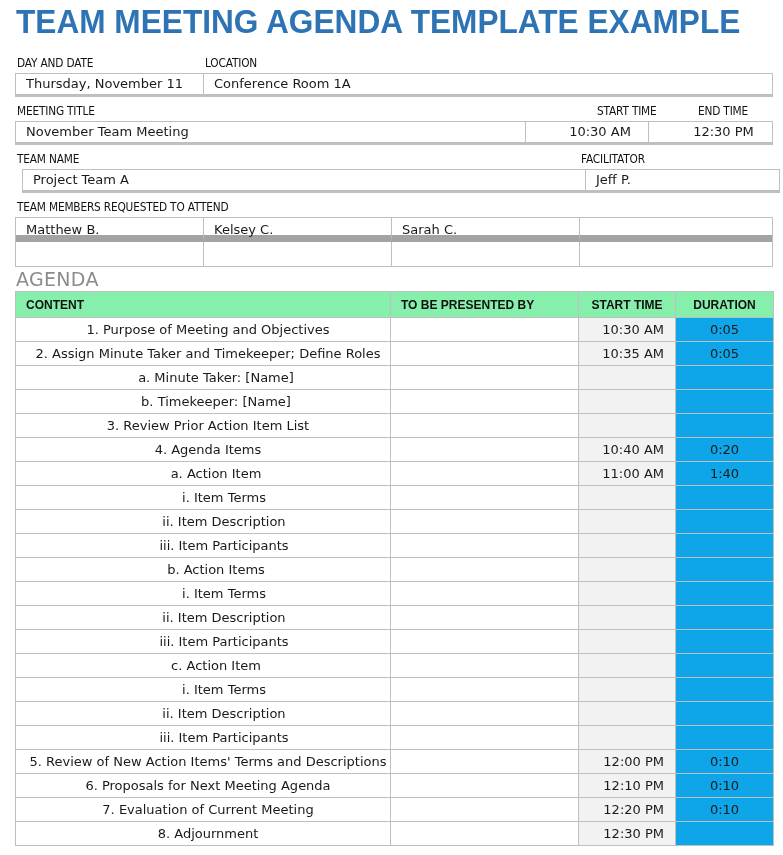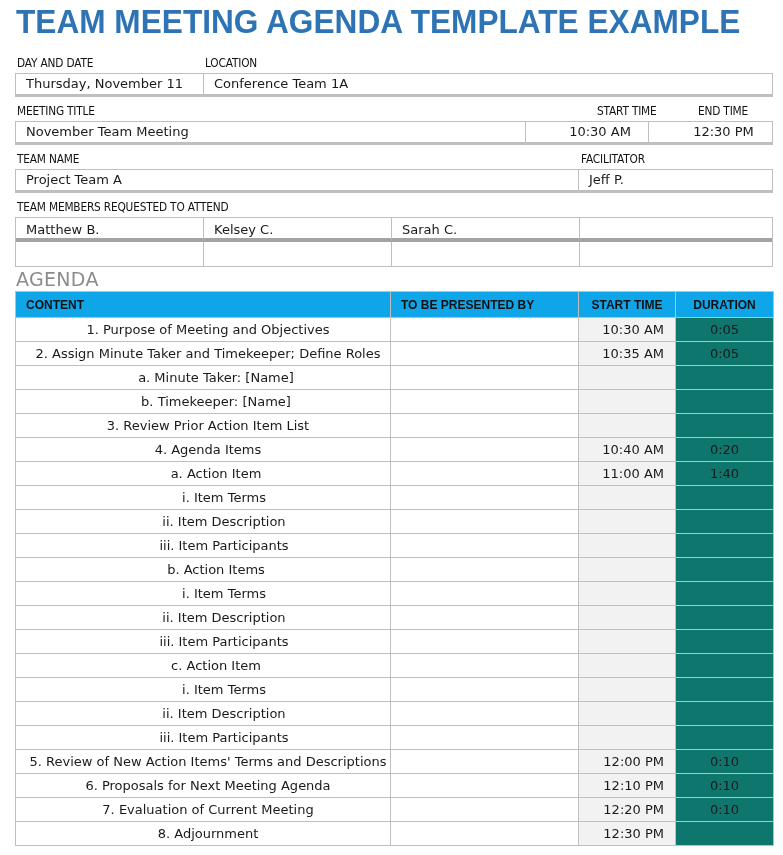--- a/index.html
+++ b/index.html
@@ -27,73 +27,73 @@
     white-space: nowrap; overflow: hidden; border-right: 1px solid #bfbfbf;
   }
   .cell:last-child { border-right: none; }
   .cell.center { text-align: center; padding-left: 0; }
   .members {
     position: absolute; left: 15px; top: 217px; width: 758px;
     border: 1px solid #bfbfbf; display: grid;
     grid-template-columns: 188px 188px 188px 1fr; grid-auto-rows: 24px;
   }
   .members .m {
-    border-right: 1px solid #bfbfbf; border-bottom: 4px solid #a3a3a3;
+    border-right: 1px solid #bfbfbf; border-bottom: 7px solid #a3a3a3;
     font-size: 13px; line-height: 23px; padding-left: 10px; white-space: nowrap;
   }
   .members .m:nth-child(4n) { border-right: none; }
   .members .m:nth-last-child(-n+4) { border-bottom: none; }
   .agenda-title {
     position: absolute; left: 16px; top: 268px; font-size: 19px; color: #8c8c8c;
     font-family: "DejaVu Sans", sans-serif; letter-spacing: 0.3px;
   }
   table.agenda {
     position: absolute; left: 15px; top: 291px; width: 758px;
     border-collapse: collapse; table-layout: fixed;
   }
   table.agenda th, table.agenda td {
     border: 1px solid #bfbfbf; height: 24px; font-size: 13px;
     white-space: nowrap; overflow: hidden;
   }
   table.agenda th {
-    background: #0ea5e9; font-weight: bold; font-size: 12px; height: 26px;
+    background: #86efac; font-weight: bold; font-size: 12px; height: 26px;
     font-family: "Liberation Sans", sans-serif; color: #111;
   }
   table.agenda th.left { text-align: left; padding-left: 10px; }
   table.agenda th.c { text-align: center; }
   table.agenda td.content { padding-left: 10px; text-align: center; }
   table.agenda td.content.l2 { padding-left: 26px; }
   table.agenda td.content.l3 { padding-left: 42px; }
   table.agenda td.start { background: #f2f2f2; text-align: right; padding-right: 11px; }
-  table.agenda td.dur { background: #0f766e; text-align: center; }
+  table.agenda td.dur { background: #0ea5e9; text-align: center; }
 </style>
 </head>
 <body>
 
 <div class="title">TEAM MEETING AGENDA TEMPLATE EXAMPLE</div>
 
 <div class="lbl" style="left:17px;top:56px;">DAY AND DATE</div>
 <div class="lbl" style="left:205px;top:56px;">LOCATION</div>
 <div class="field-row" style="top:73px;">
   <div class="cell" style="width:188px;">Thursday, November 11</div>
-  <div class="cell" style="flex:1;">Conference Team 1A</div>
+  <div class="cell" style="flex:1;">Conference Room 1A</div>
 </div>
 
 <div class="lbl" style="left:17px;top:104px;">MEETING TITLE</div>
 <div class="lbl" style="left:597px;top:104px;">START TIME</div>
 <div class="lbl" style="left:698px;top:104px;">END TIME</div>
 <div class="field-row" style="top:121px;gap:26px;">
   <div class="cell" style="flex:1;">November Team Meeting</div>
   <div class="cell center" style="width:97px;">10:30 AM</div>
   <div class="cell center" style="width:97px;">12:30 PM</div>
 </div>
 
 <div class="lbl" style="left:17px;top:152px;">TEAM NAME</div>
 <div class="lbl" style="left:581px;top:152px;">FACILITATOR</div>
-<div class="field-row" style="top:169px;">
+<div class="field-row" style="top:169px;margin-left:7px;">
   <div class="cell" style="width:563px;">Project Team A</div>
   <div class="cell" style="flex:1;">Jeff P.</div>
 </div>
 
 <div class="lbl" style="left:17px;top:200px;">TEAM MEMBERS REQUESTED TO ATTEND</div>
 <div class="members">
   <div class="m">Matthew B.</div>
   <div class="m">Kelsey C.</div>
   <div class="m">Sarah C.</div>
   <div class="m"></div>

